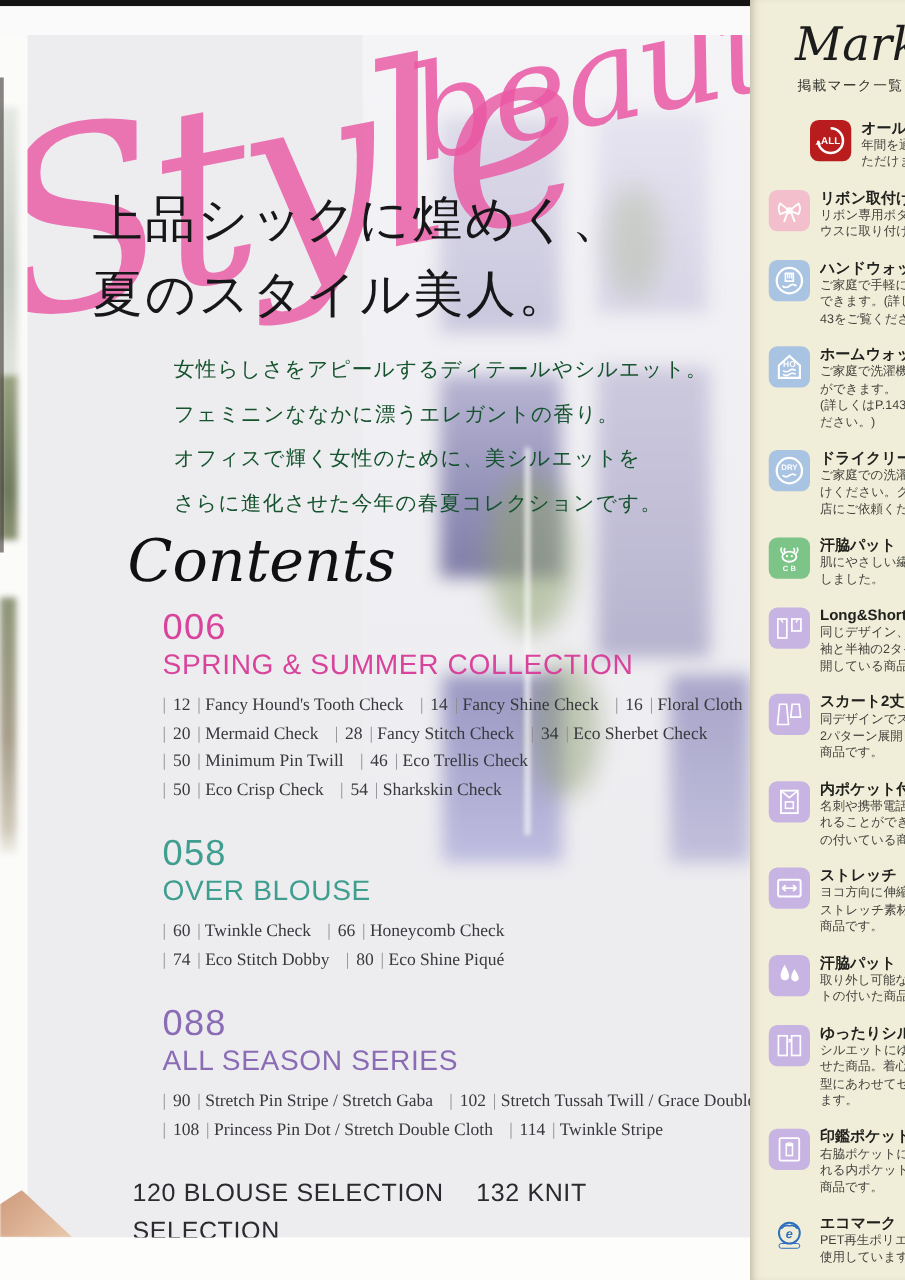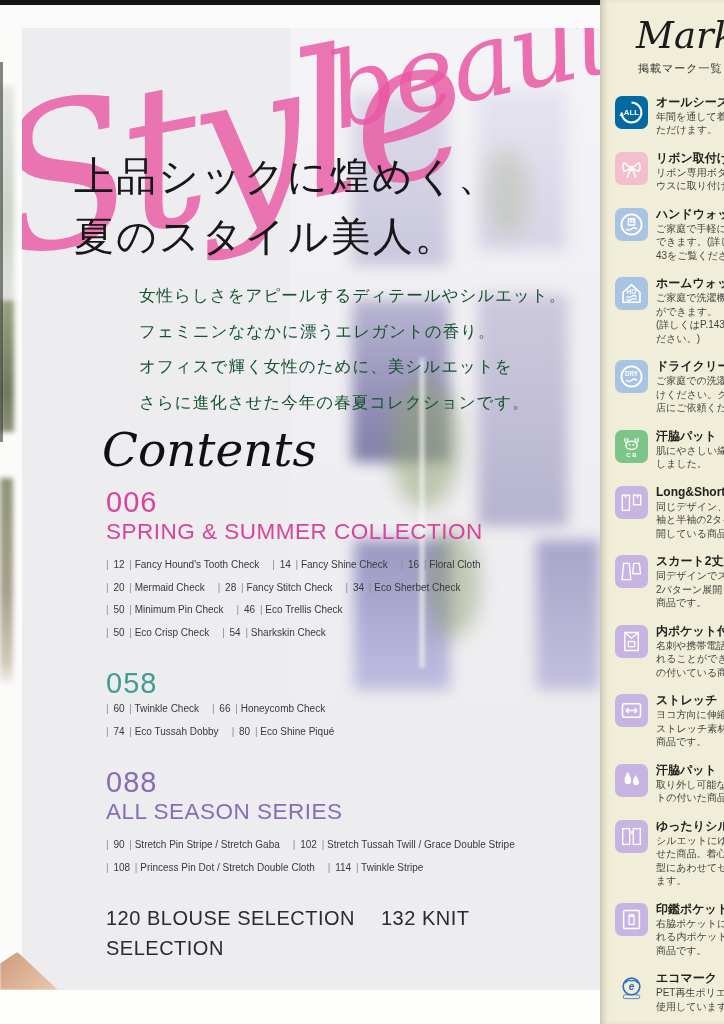--- a/index.html
+++ b/index.html
@@ -47,24 +47,24 @@
   .intro{
     position:absolute;left:72px;top:250px;z-index:3;
     font-family:"DejaVu Serif","Liberation Serif",serif;
     font-size:16.5px;line-height:35.5px;color:#14532d;letter-spacing:1px;white-space:nowrap;margin-left:45px;
   }
   .contents-block{position:absolute;left:84px;top:398px;width:492px;z-index:3;}
   .contents-title{
     font-family:"DejaVu Serif","Liberation Serif",serif;font-style:italic;
     font-size:47px;color:#101012;margin:0 0 14px -4px;line-height:1;
   }
-  .toc-section{margin-bottom:24px;}
+  .toc-section{margin-bottom:24px;margin-left:24px;}
   .toc-number{font-size:29px;line-height:30px;letter-spacing:1px;}
   .toc-heading{font-size:22.5px;line-height:30px;letter-spacing:.5px;margin-bottom:7px;}
-  .toc-row{font-size:10px;line-height:22.5px;color:#39393d;white-space:nowrap;}
+  .toc-row{font-size:14px;line-height:22.5px;color:#39393d;white-space:nowrap;font-family:Liberation Serif, serif;}
   .toc-row .entry{margin-right:13px;}
   .toc-row .bar{color:#8d8d92;}
   .toc-row .num{padding:0 2px;}
   .toc-footer{margin-top:16px;font-size:20px;line-height:30px;color:#2b2b2f;letter-spacing:.5px;}
   .toc-footer .entry{margin-right:26px;}
 
   
   .sidebar{
     position:absolute;left:600px;top:0;width:124px;height:1024px;
     background:#f0edd8;overflow:hidden;
@@ -128,27 +128,28 @@
     </div>
 
   <div class="contents-block">
     <div class="contents-title">Contents</div>
     <div id="sections">
         <div class="toc-section">
           <div class="toc-number" style="color: rgb(216, 68, 155);">006</div>
           <div class="toc-heading" style="color: rgb(216, 68, 155);">SPRING &amp; SUMMER COLLECTION</div>
           <div class="toc-row"><span class="entry"><span class="bar">|</span><span class="num"> 12 </span><span class="bar">|</span> <span class="lbl">Fancy Hound's Tooth Check</span></span><span class="entry"><span class="bar">|</span><span class="num"> 14 </span><span class="bar">|</span> <span class="lbl">Fancy Shine Check</span></span><span class="entry"><span class="bar">|</span><span class="num"> 16 </span><span class="bar">|</span> <span class="lbl">Floral Cloth</span></span></div>
           <div class="toc-row"><span class="entry"><span class="bar">|</span><span class="num"> 20 </span><span class="bar">|</span> <span class="lbl">Mermaid Check</span></span><span class="entry"><span class="bar">|</span><span class="num"> 28 </span><span class="bar">|</span> <span class="lbl">Fancy Stitch Check</span></span><span class="entry"><span class="bar">|</span><span class="num"> 34 </span><span class="bar">|</span> <span class="lbl">Eco Sherbet Check</span></span></div>
-          <div class="toc-row"><span class="entry"><span class="bar">|</span><span class="num"> 50 </span><span class="bar">|</span> <span class="lbl">Minimum Pin Check</span></span><span class="entry"><span class="bar">|</span><span class="num"> 46 </span><span class="bar">|</span> <span class="lbl">Eco Trellis Check</span></span></div>
+          <div class="toc-row"><span class="entry"><span class="bar">|</span><span class="num"> 50 </span><span class="bar">|</span> <span class="lbl">Minimum Pin Twill</span></span><span class="entry"><span class="bar">|</span><span class="num"> 46 </span><span class="bar">|</span> <span class="lbl">Eco Trellis Check</span></span></div>
           <div class="toc-row"><span class="entry"><span class="bar">|</span><span class="num"> 50 </span><span class="bar">|</span> <span class="lbl">Eco Crisp Check</span></span><span class="entry"><span class="bar">|</span><span class="num"> 54 </span><span class="bar">|</span> <span class="lbl">Sharkskin Check</span></span></div>
         </div>
         <div class="toc-section">
           <div class="toc-number" style="color: rgb(63, 158, 143);">058</div>
+          <div class="toc-heading" style="color: rgb(63, 158, 143);">OVER BLOUSE</div>
           <div class="toc-row"><span class="entry"><span class="bar">|</span><span class="num"> 60 </span><span class="bar">|</span> <span class="lbl">Twinkle Check</span></span><span class="entry"><span class="bar">|</span><span class="num"> 66 </span><span class="bar">|</span> <span class="lbl">Honeycomb Check</span></span></div>
-          <div class="toc-row"><span class="entry"><span class="bar">|</span><span class="num"> 74 </span><span class="bar">|</span> <span class="lbl">Eco Tussah Dobby</span></span><span class="entry"><span class="bar">|</span><span class="num"> 80 </span><span class="bar">|</span> <span class="lbl">Eco Shine Piqué</span></span></div>
+          <div class="toc-row"><span class="entry"><span class="bar">|</span><span class="num"> 74 </span><span class="bar">|</span> <span class="lbl">Eco Stitch Dobby</span></span><span class="entry"><span class="bar">|</span><span class="num"> 80 </span><span class="bar">|</span> <span class="lbl">Eco Shine Piqué</span></span></div>
         </div>
         <div class="toc-section">
           <div class="toc-number" style="color: rgb(138, 108, 181);">088</div>
           <div class="toc-heading" style="color: rgb(138, 108, 181);">ALL SEASON SERIES</div>
           <div class="toc-row"><span class="entry"><span class="bar">|</span><span class="num"> 90 </span><span class="bar">|</span> <span class="lbl">Stretch Pin Stripe / Stretch Gaba</span></span><span class="entry"><span class="bar">|</span><span class="num"> 102 </span><span class="bar">|</span> <span class="lbl">Stretch Tussah Twill / Grace Double Stripe</span></span></div>
           <div class="toc-row"><span class="entry"><span class="bar">|</span><span class="num"> 108 </span><span class="bar">|</span> <span class="lbl">Princess Pin Dot / Stretch Double Cloth</span></span><span class="entry"><span class="bar">|</span><span class="num"> 114 </span><span class="bar">|</span> <span class="lbl">Twinkle Stripe</span></span></div>
         </div>
       </div>
     <div class="toc-footer" id="toc-footer">
         <div><span class="entry">120 BLOUSE SELECTION</span><span class="entry">132 KNIT SELECTION</span></div>
@@ -157,21 +158,21 @@
 </div>
 
 <div class="corner-peek"></div>
 <div class="scan-bottom"></div>
 
 <div class="sidebar">
   <div class="mark-title">Mark</div>
   <div class="mark-subtitle">掲載マーク一覧</div>
   <div class="mark-list" id="mark-list">
       <div class="mark-item">
-        <div class="mark-icon" style="background: #0369a1;">
+        <div class="mark-icon" style="background: #b91c1c; margin-left: 33px;">
           <svg viewBox="0 0 24 24" xmlns="http://www.w3.org/2000/svg">
             <text x="12" y="14.5" font-size="7" font-weight="bold" text-anchor="middle" fill="#fff">ALL</text>
             <path d="M12 3.2a8.8 8.8 0 1 1-8.8 8.8" fill="none" stroke="#fff" stroke-width="1.8"></path>
             <path d="M3.2 12 L1.2 15 L5.4 14.6 Z" fill="#fff"></path>
           </svg>
         </div>
         <div class="mark-text">
           <div class="mark-item-title">オールシーズン</div>
           <div class="mark-item-line">年間を通して着用し</div>
           <div class="mark-item-line">ただけます。</div>

